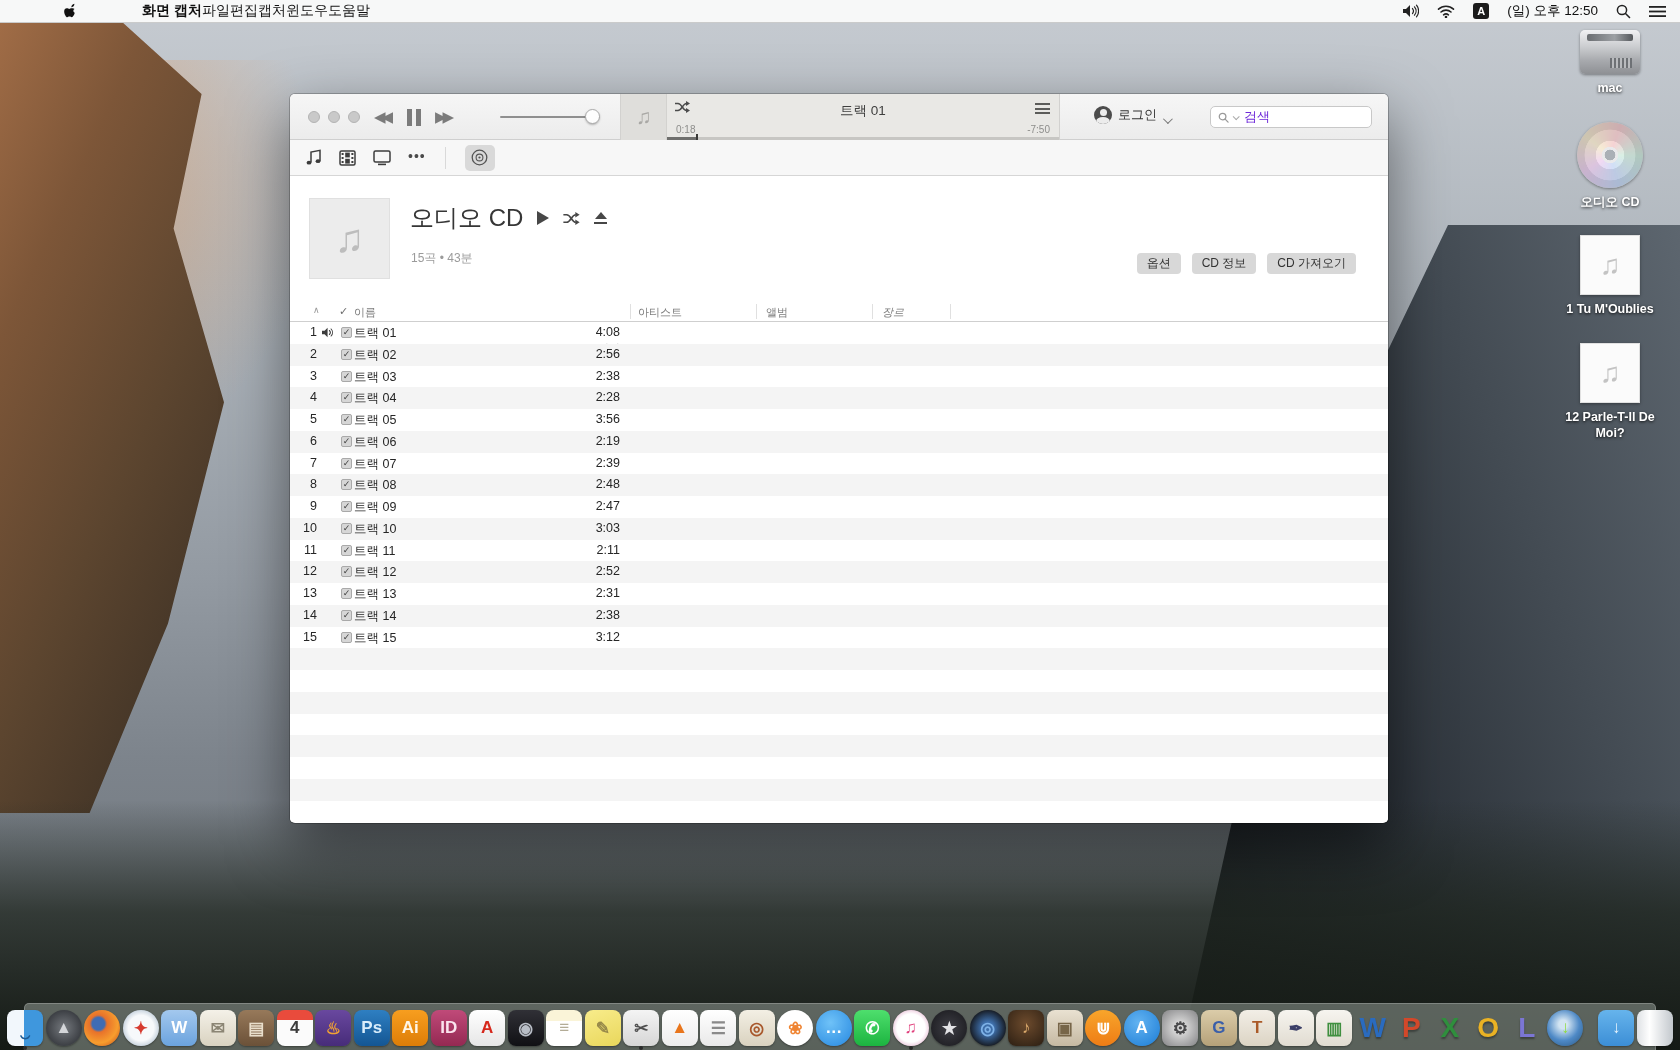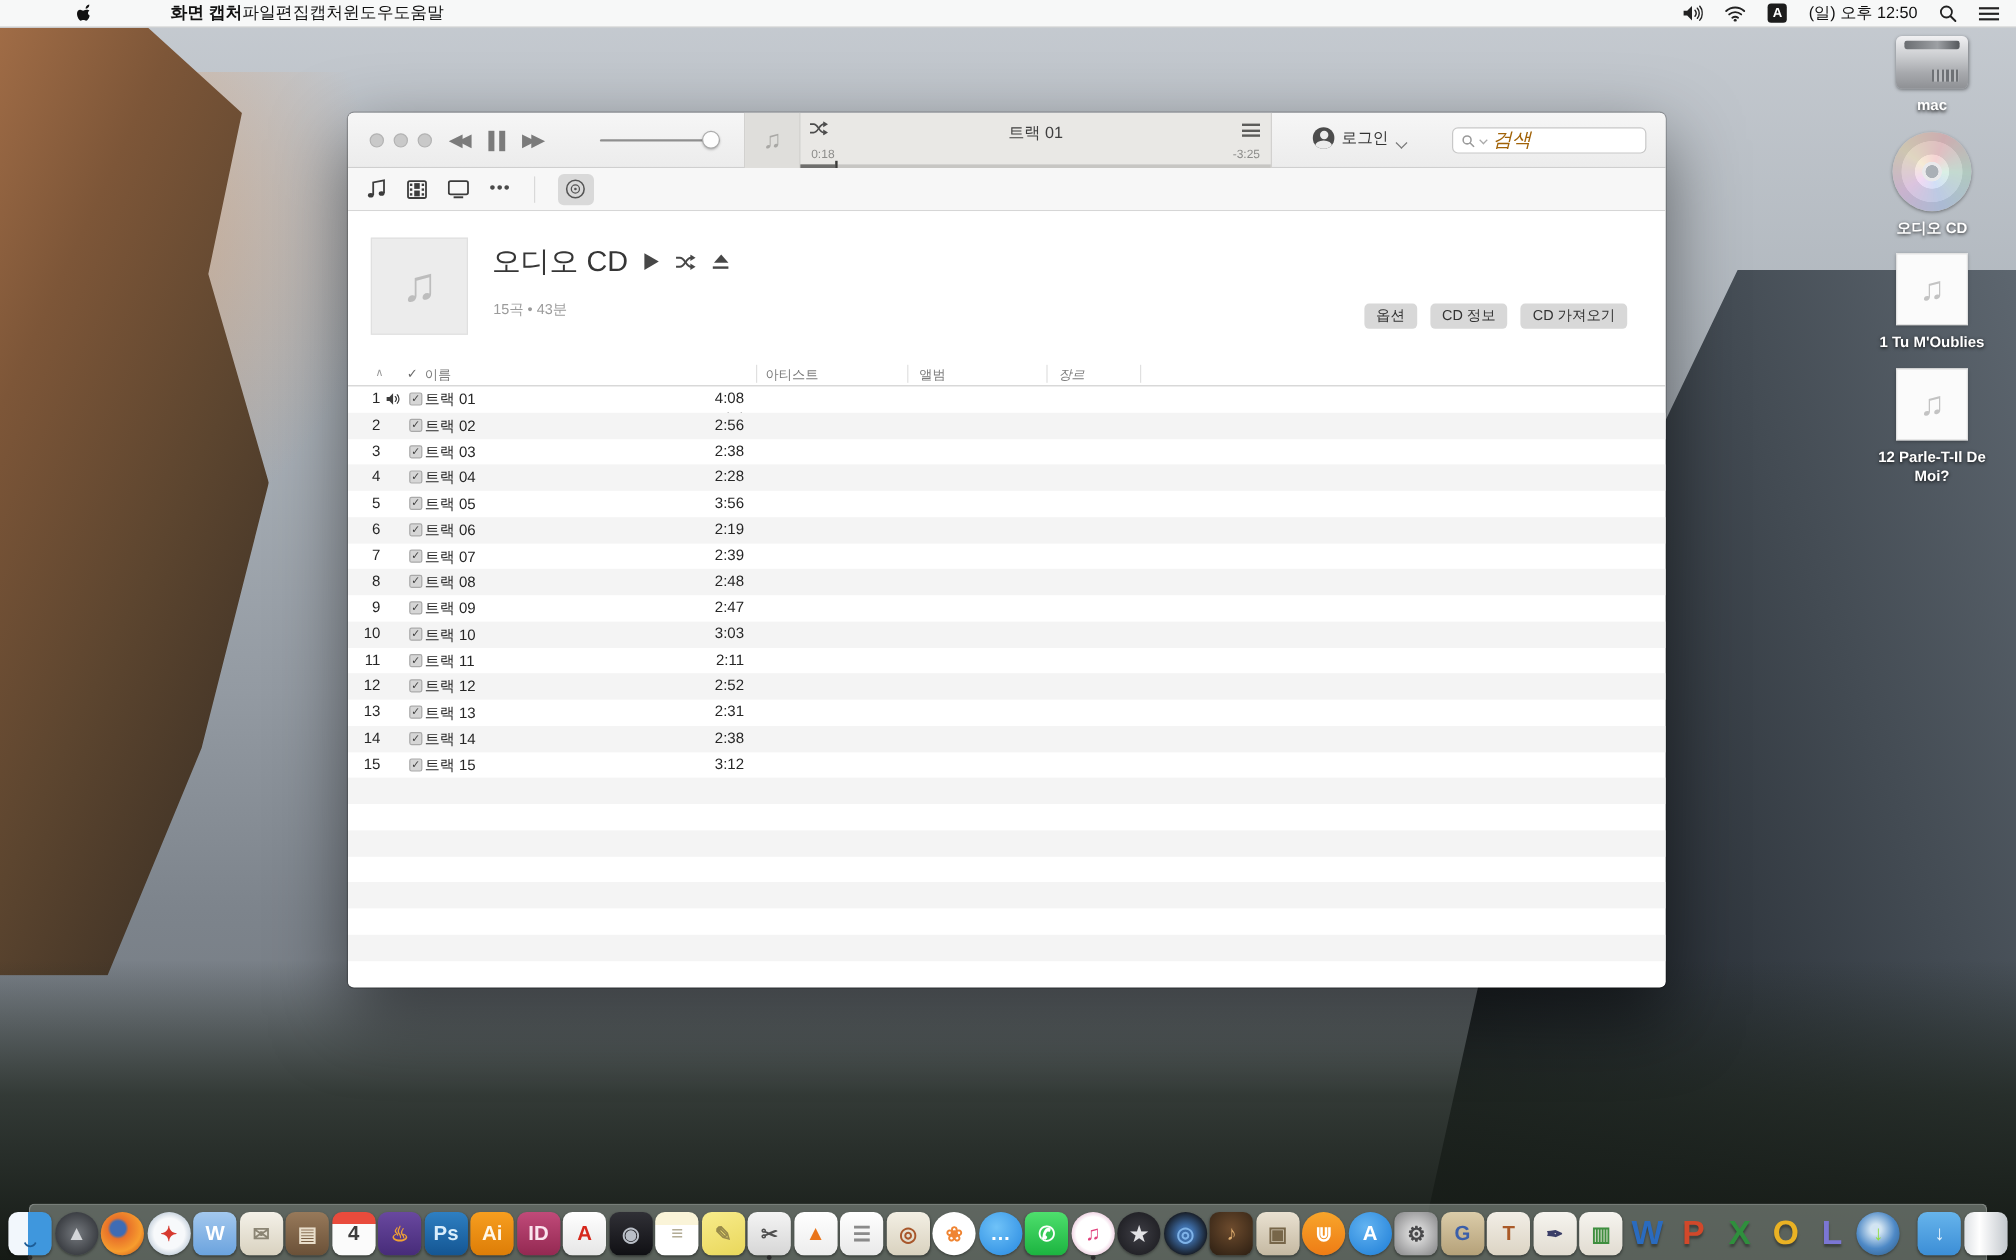--- a/index.html
+++ b/index.html
@@ -68,21 +68,21 @@
   .lcd-tick { position:absolute; bottom:0; width:2px; height:6px; background:#3a3a38; }
 
   .login { position:absolute; left:804px; top:12px; display:flex; align-items:flex-end; gap:6px; font-size:13px; color:#333; }
   .login-ava { width:18px; height:18px; border-radius:50%; background:#4c4c4c; position:relative; overflow:hidden; }
   .login-ava::before { content:""; position:absolute; left:5.5px; top:3px; width:7px; height:7px; border-radius:50%; background:#ececec; }
   .login-ava::after { content:""; position:absolute; left:2px; top:10.5px; width:14px; height:9px; border-radius:50%; background:#ececec; }
   .chev { width:7px; height:7px; border-right:1.6px solid #777; border-bottom:1.6px solid #777; transform:rotate(45deg) translateY(-2px); }
 
   .search { position:absolute; right:16px; top:12px; width:162px; height:22px; background:#fff;
     border:1px solid #c8c8c8; border-radius:5px; display:flex; align-items:center; padding:0 7px; gap:4px; }
-  .search .ph { color:#a16207; font-size:16px; margin-left:2px;font-style:italic; }
+  .search .ph { color:#6d28d9; font-size:13px; margin-left:2px; }
   .schev { width:5px; height:5px; border-right:1.4px solid #aaa; border-bottom:1.4px solid #aaa; transform:rotate(45deg) translateY(-1px); }
 
   .navbar { position:relative; height:36px; background:#f7f7f7; border-bottom:1px solid #d6d6d6;
     display:flex; align-items:center; padding-left:16px; gap:17px; color:#424242; }
   .nav-sep { width:1px; height:22px; background:#d9d9d9; margin:0 2px; }
   .nav-disc { width:30px; height:26px; background:#d9d9d9; border-radius:5px; display:flex; align-items:center; justify-content:center; }
   .nav-dots { font-size:14px; letter-spacing:1px; color:#4a4a4a; padding-bottom:4px; }
 
   .content { position:relative; height:646px; background:#fff; }
   .album-head { position:relative; height:126px; }
@@ -115,21 +115,21 @@
   .trow.alt { background:#f4f4f4; }
   .c-num { position:absolute; left:0; top:3px; width:27px; text-align:right; }
   .c-spk { position:absolute; left:32px; top:5px; }
   .c-chk { position:absolute; left:51px; top:5px; width:11px; height:11px; background:#d6d6d6;
     border:1px solid #a9a9a9; border-radius:2px; font-size:9px; line-height:9px; color:#3d3d3d; text-align:center; }
   .c-name { position:absolute; left:64px; top:3px; }
   .c-time { position:absolute; left:240px; top:3px; width:90px; text-align:right; }
 
   
   .dicons { position:absolute; top:30px; right:18px; width:104px; display:flex; flex-direction:column;
-    align-items:center; gap:13px; z-index:5; }
+    align-items:center; gap:25px; z-index:5; }
   .dicon { display:flex; flex-direction:column; align-items:center; gap:7px; }
   .dlabel { font-size:12.5px; font-weight:700; color:#fff; text-shadow:0 1px 3px rgba(0,0,0,.85); text-align:center; line-height:1.25; }
   .art-drive { width:60px; height:44px; border-radius:5px; position:relative;
     background:linear-gradient(180deg,#f1f1f3 0%,#c9cbce 40%,#a7a9ad 70%,#8e9094 100%); box-shadow:0 1px 3px rgba(0,0,0,.4); }
   .art-drive::before { content:""; position:absolute; left:7px; top:4px; right:7px; height:7px; border-radius:2px;
     background:linear-gradient(90deg,#6a6d71,#9da0a4 60%,#55585c); }
   .art-drive::after { content:""; position:absolute; right:8px; bottom:6px; width:22px; height:10px;
     background:repeating-linear-gradient(90deg,#6e7175 0 2px,#b9bbbe 2px 4px); }
   .art-cd { width:66px; height:66px; border-radius:50%; position:relative; box-shadow:0 1px 3px rgba(0,0,0,.4);
     background:radial-gradient(circle,#aab0b6 0 11%,#e9e9eb 12% 17%,#f3f3f5 18% 30%,#d9d9dd 31% 54%,#c3c5c9 55% 74%,#edeff1 75% 100%); }
@@ -263,21 +263,21 @@
               <path fill="#4c4c4c" d="M11 7 l4 2.5 -4 2.5z"></path>
             </svg>
         </span>
         <span class="upnext">
             <i></i>
             <i></i>
             <i></i>
           </span>
         <div class="lcd-title">트랙 01</div>
         <span class="lcd-elapsed">0:18</span>
-        <span class="lcd-remaining">-3:25</span>
+        <span class="lcd-remaining">-7:50</span>
         <div class="lcd-progress">
           <div class="lcd-fill" id="lcd-fill" style="width: 7.5%;"></div>
           <div class="lcd-tick" id="lcd-tick" style="left: 7.5%;"></div>
         </div>
       </div>
     </div>
 
     <div class="login">
       <span class="login-ava"></span>
       <span>로그인</span>

